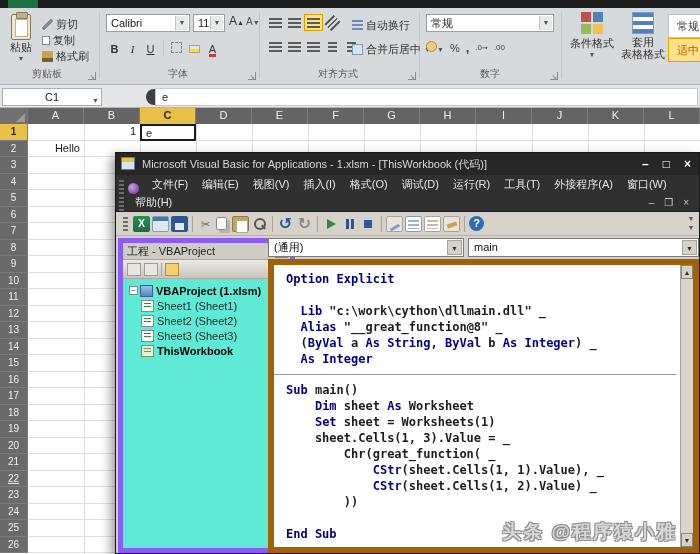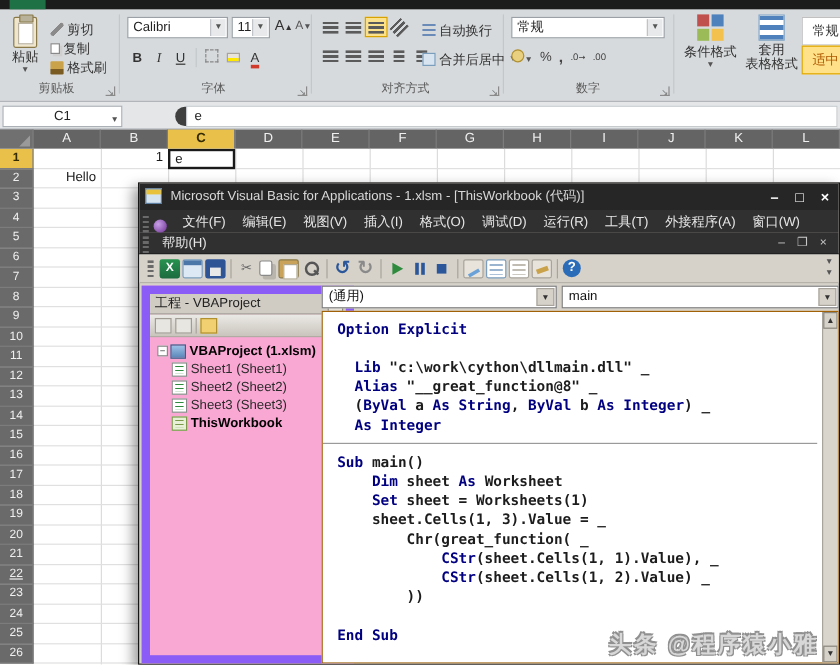--- a/index.html
+++ b/index.html
@@ -110,42 +110,42 @@
   .i-properties-window { background:#fff; border:1px solid #a8a49c; }
   .i-properties-window::after { content:""; position:absolute; left:2px; top:3px; width:11px; height:9px;
       background:repeating-linear-gradient(to bottom,#c0bcb4 0 2px,transparent 2px 4px); }
   .i-toolbox { background:#e8e4dc; border:1px solid #a8a49c; }
   .i-toolbox::after { content:""; position:absolute; left:3px; top:6px; width:10px; height:4px; background:#caa24a; transform:rotate(-20deg); }
   .i-help { background:#2b6cb8; border-radius:50%; width:15px; height:15px; }
   .i-help::after { content:"?"; position:absolute; inset:0; color:#fff; font-weight:bold; font-size:11px; text-align:center; line-height:15px; }
   #tbchevron { position:absolute; right:2px; top:2px; width:12px; height:20px; color:#555; font-size:7px; text-align:center; line-height:9px; }
 
   
-  #projpanel { position:absolute; left:2px; top:85px; width:177px; bottom:0; background:#f9a8d4; border:7px solid #8b5cf6; }
+  #projpanel { position:absolute; left:2px; top:85px; width:177px; bottom:0; background:#5eead4; border:5px solid #8b5cf6; }
   #projhead { position:relative; height:17px; background:#d0ccc4; border-bottom:1px solid #a8a49c; font-size:11px; color:#222; line-height:16px; padding-left:4px; }
   #projclose { position:absolute; right:2px; top:2px; width:13px; height:13px; background:#e4e0d8; border:1px solid #8a867e; font-size:9px; font-weight:bold; line-height:11px; text-align:center; color:#111; }
   #projtools { height:19px; background:linear-gradient(#eceae6,#c9c5bd); border-bottom:1px solid #b0aca4; display:flex; align-items:center; padding-left:4px; gap:3px; }
   .pti { width:14px; height:13px; border:1px solid #a09c94; background:#e8e6e0; position:relative; }
   .pt-folder { background:#f0d070; border-color:#b09030; }
   #projtree { position:relative; font-size:11px; color:#2a2a2a; padding-top:4px; }
   .titem { height:15px; display:flex; align-items:center; white-space:nowrap; }
   .titem .lbl { margin-left:3px; }
   .titem.bold .lbl { font-weight:bold; color:#000; }
   .expander { width:9px; height:9px; border:1px solid #888; background:#fff; font-size:8px; line-height:7px; text-align:center; color:#333; margin:0 2px; }
   .ticon { width:13px; height:12px; display:inline-block; position:relative; }
   .t-project { background:linear-gradient(#9cc2e8,#5a86b8); border:1px solid #3a5f8a; }
   .t-sheet { background:#fff; border:1px solid #8a8a8a; }
   .t-sheet::after { content:""; position:absolute; left:2px; top:2px; width:7px; height:6px; background:repeating-linear-gradient(to bottom,#2e8b3d 0 1px,transparent 1px 3px); }
   .t-workbook { background:#e8f0d8; border:1px solid #7a9a4a; }
   .t-workbook::after { content:""; position:absolute; left:2px; top:2px; width:7px; height:6px; background:repeating-linear-gradient(to bottom,#7a9a4a 0 1px,transparent 1px 3px); }
 
   
   .vcombo { position:absolute; top:85px; height:19px; background:#fff; border:1px solid #7b7b7b; font-size:11px; line-height:17px; padding-left:5px; color:#111; }
   .vcombo .arrow { position:absolute; right:1px; top:1px; width:15px; height:15px; background:#d6d2ca; border:1px solid #a8a49c; font-size:7px; text-align:center; line-height:15px; color:#333; }
-  #codearea { position:absolute; left:152px; top:106px; width:431px; bottom:0; background:#fff; border:1px solid #a16207; overflow:hidden; }
+  #codearea { position:absolute; left:152px; top:106px; width:431px; bottom:0; background:#fff; border:6px solid #a16207; overflow:hidden; }
   #codetext { position:absolute; left:0; top:0; right:13px; bottom:0; padding:6px 4px 0 12px; font-family:"DejaVu Sans Mono","Liberation Mono",monospace; font-size:12px; font-weight:600; line-height:16px; color:#1c1c1c; }
   .code-line { white-space:pre; min-height:16px; }
   .kw { color:var(--kw,#000080); }
   .code-sep { height:1px; background:#9a9a9a; margin:7px 0 7px -12px; }
   #vscroll { position:absolute; right:0; top:0; bottom:0; width:13px; background:#d9d5cd; border-left:1px solid #a8a49c; }
   .sarrow { position:absolute; left:0; width:12px; height:14px; background:#d6d2ca; border:1px solid #8a867e; font-size:7px; text-align:center; line-height:13px; color:#333; }
   #sup { top:0; } #sdown { bottom:0; }
   #watermark { position:absolute; right:16px; bottom:2px; font-size:19px; font-weight:bold; letter-spacing:2px; color:#d8d8d8;
       text-shadow:1px 1px 0 #909090,-1px -1px 0 #909090,1px -1px 0 #909090,-1px 1px 0 #909090; white-space:nowrap; }
 </style>

